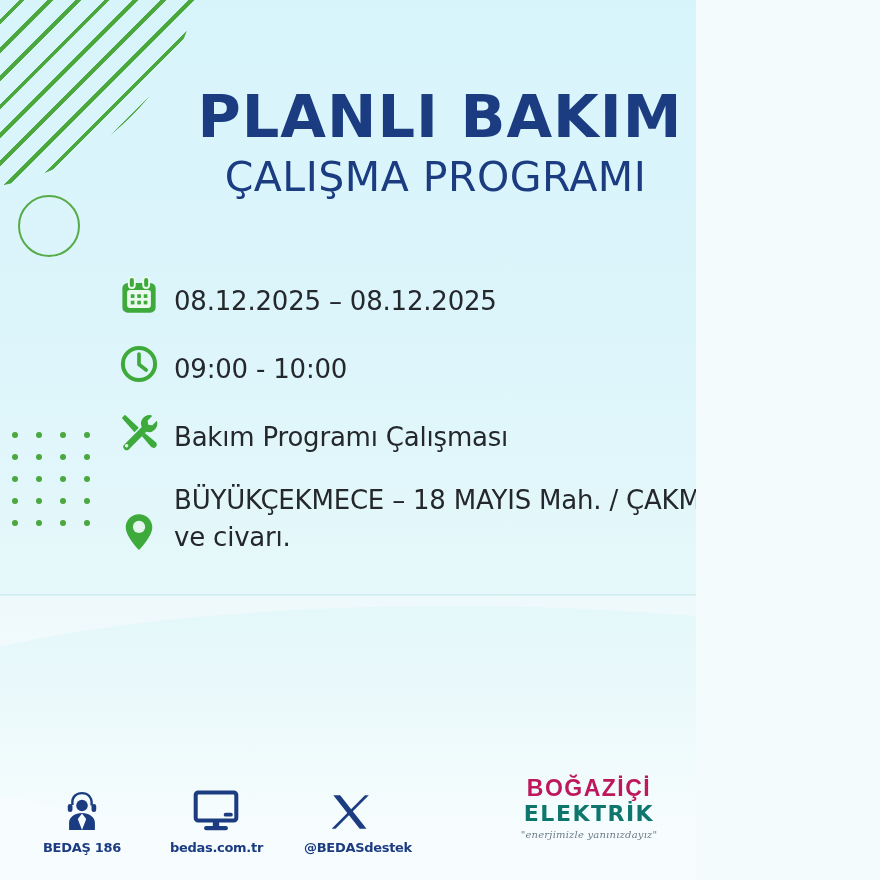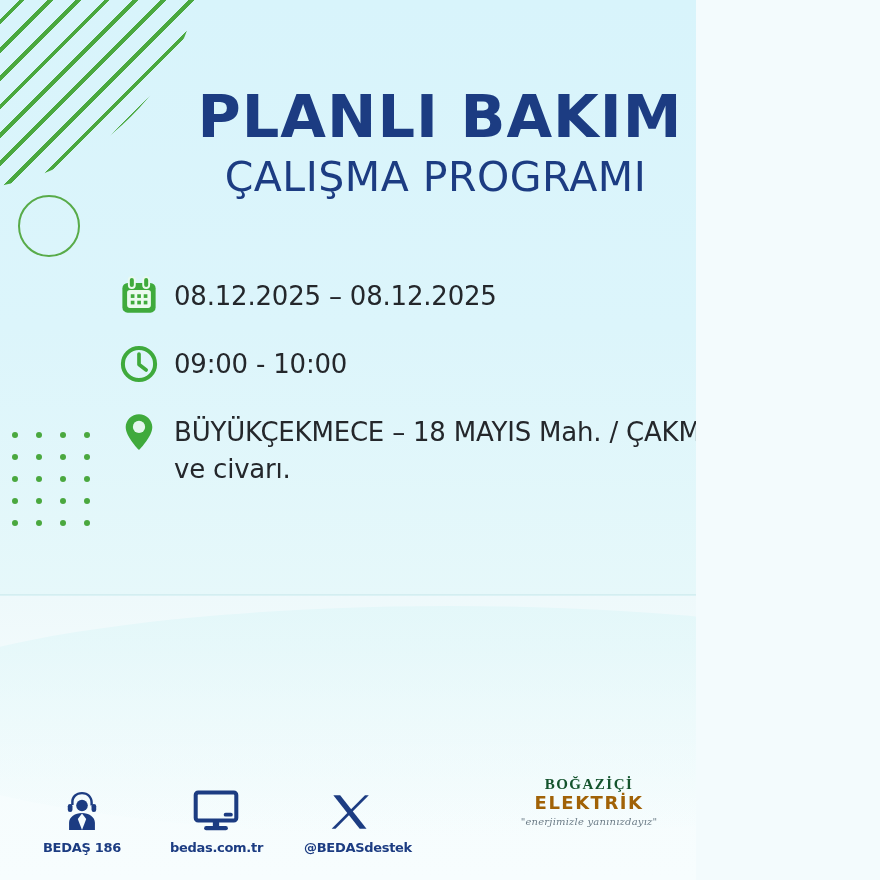--- a/index.html
+++ b/index.html
@@ -151,21 +151,21 @@
 
   
   .info-list {
     position: absolute;
     left: 118px;
     top: 272px;
     width: 740px;
   }
   .info-row {
     display: flex;
-    align-items: flex-start;
+    align-items: flex-end;
     margin-bottom: 20px;
   }
   .info-icon {
     flex: 0 0 56px;
     width: 56px;
     height: 48px;
     display: flex;
     align-items: center;
     justify-content: flex-start;
   }
@@ -209,33 +209,33 @@
 
   
   .brand {
     position: absolute;
     right: 22px;
     top: 776px;
     text-align: center;
     width: 170px;
   }
   .brand-l1 {
-    font-family: Liberation Serif, serif;
+    font-family: Liberation Sans, sans-serif;
     font-weight: 700;
-    font-size: 15px;
+    font-size: 23px;
     letter-spacing: 1.5px;
-    color: #14532d;
+    color: #be185d;
     line-height: 1.12;
   }
   .brand-l2, .brand-l3 {
     font-family: "DejaVu Sans", sans-serif;
     font-weight: 700;
-    font-size: 18px;
+    font-size: 22px;
     letter-spacing: 1.5px;
-    color: #a16207;
+    color: #0f766e;
     line-height: 1.12;
   }
   .brand-tag {
     margin-top: 3px;
     font-family: "DejaVu Serif", serif;
     font-style: italic;
     font-size: 10px;
     color: #6b7b86;
     letter-spacing: 0.2px;
   }
@@ -319,20 +319,33 @@
       <div class="info-row">
         <div class="info-icon">
           <svg width="42" height="42" viewBox="0 0 24 24" aria-hidden="true">
             <circle cx="12" cy="12" r="9.2" fill="none" stroke="#3faa3c" stroke-width="2.3"></circle>
             <path d="M12 6.3 V12.3 L16.1 15.4" fill="none" stroke="#3faa3c" stroke-width="2.1" stroke-linecap="round" stroke-linejoin="round"></path>
           </svg>
         </div>
         <div class="info-text">09:00 - 10:00</div>
       </div>
 
+      <div class="info-row">
+        <div class="info-icon">
+          <svg width="42" height="42" viewBox="0 0 24 24" aria-hidden="true">
+            <g fill="#3faa3c">
+              <path d="M18.6 2.3a4.9 4.9 0 0 0-5.0 6.9L3.6 19.1a1.9 1.9 0 1 0 2.7 2.7L16.2 11.9a4.9 4.9 0 0 0 6.0-6.3l-2.6 2.6-2.3-.4-.4-2.3 2.6-2.6a4.9 4.9 0 0 0-.9-.6z"></path>
+              <path d="M4.0 2.2 2.2 4.0 9.4 12.1 11.9 9.6z"></path>
+              <path d="M13.6 14.3 18.6 20.2a1.95 1.95 0 1 0 2.7-2.7l-6.0-4.9z"></path>
+              <circle cx="4.9" cy="19.9" r="1.0" fill="#eafaef"></circle>
+            </g>
+          </svg>
+        </div>
+        <div class="info-text">Bakım Programı Çalışması</div>
+      </div>
 
       <div class="info-row">
         <div class="info-icon">
           <svg width="42" height="42" viewBox="0 0 24 24" aria-hidden="true">
             <path d="M12 1.8c-4.2 0-7.6 3.3-7.6 7.4 0 5.4 7.0 12.5 7.3 12.8a.4.4 0 0 0 .6 0c.3-.3 7.3-7.4 7.3-12.8 0-4.1-3.4-7.4-7.6-7.4z" fill="#3faa3c"></path>
             <circle cx="12" cy="9.1" r="3.5" fill="#e4f7ee"></circle>
           </svg>
         </div>
         <div class="info-text">BÜYÜKÇEKMECE – 18 MAYIS Mah. / ÇAKMAKLI Mah. ve civarı.</div>
       </div>

